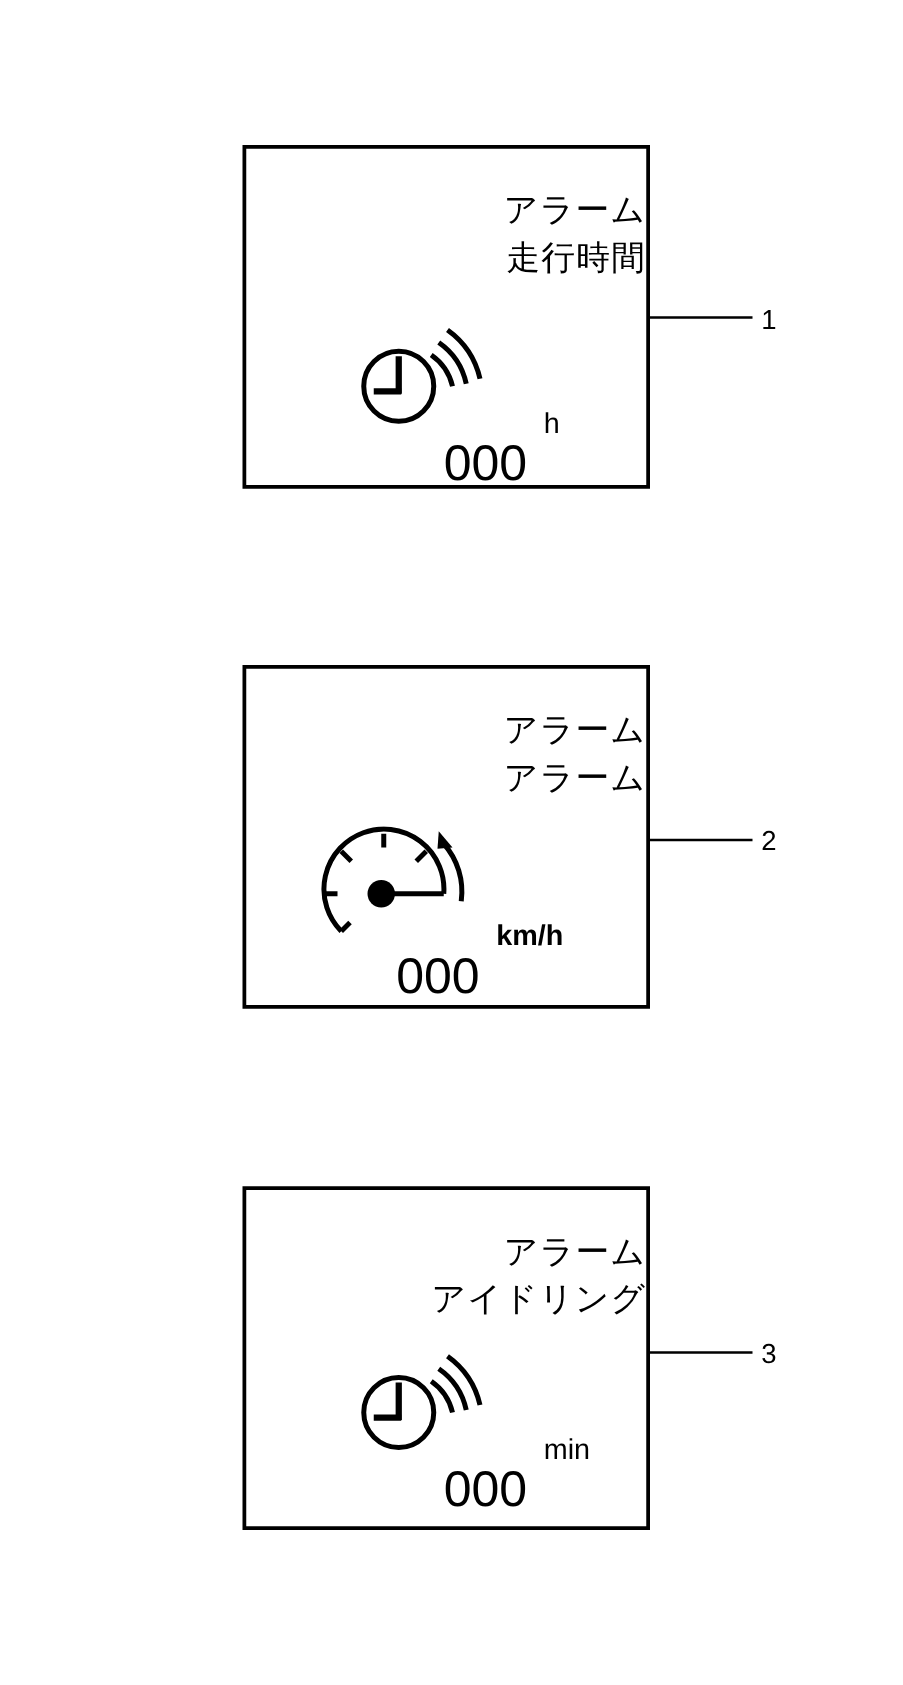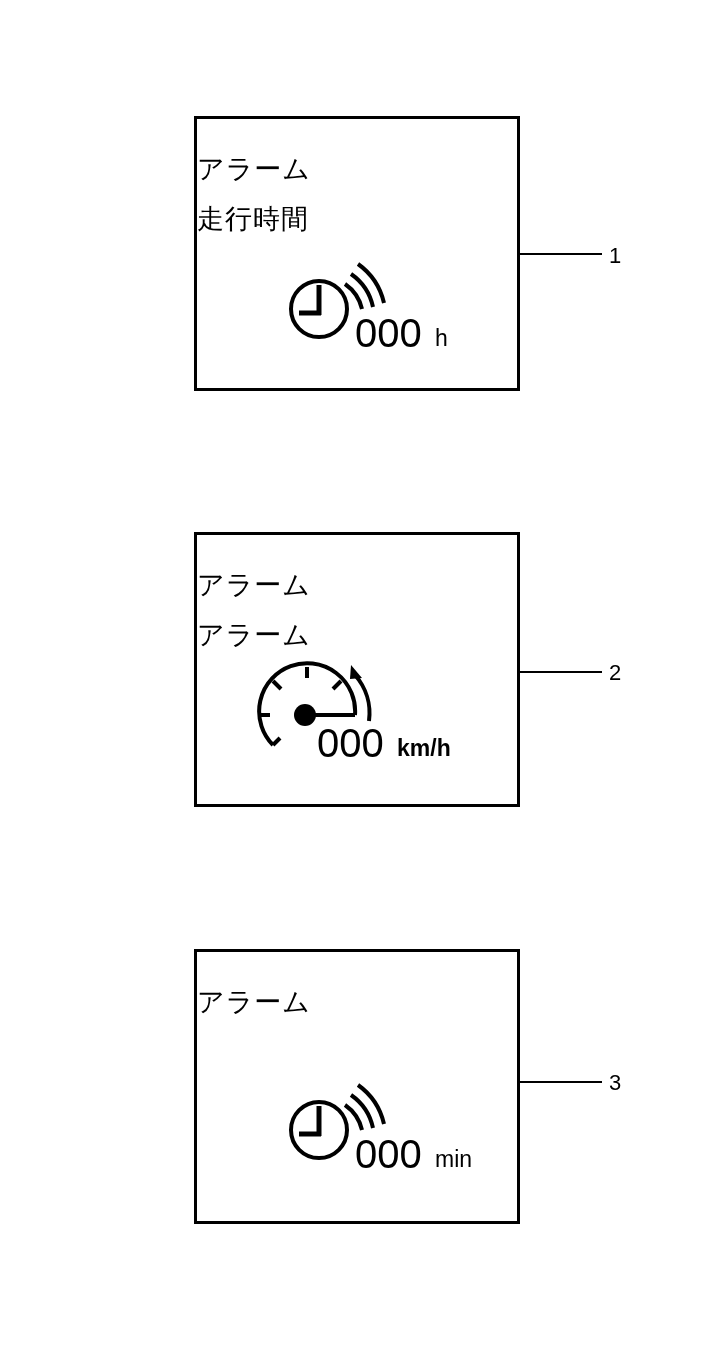--- a/index.html
+++ b/index.html
@@ -1,26 +1,26 @@
 <!DOCTYPE html>
 <html><head>
 <meta charset="utf-8">
 <style>
   html, body { margin: 0; padding: 0; background: #ffffff; }
   body { width: 722px; height: 1348px; position: relative; overflow: hidden;
          font-family: "DejaVu Sans", sans-serif; color: #000; }
   .panel { position: absolute; left: 194px; width: 320px; height: 269px;
            border: 3px solid #000; box-sizing: content-box; }
-  .title { position: absolute; left: 0; right: 0; text-align: left;
+  .title { position: absolute; left: 0; right: 0; text-align: right;
            font-size: 27px; line-height: 36px; letter-spacing: 1px; }
   .t1 { top: 32px; }
-  .t2 { top: 70px; margin-top: 12px; }
+  .t2 { top: 70px; }
   .icon { position: absolute; }
   .value { position: absolute; font-family: "Liberation Sans", sans-serif;
-           font-size: 40px; line-height: 40px; font-weight: 400; }
+           font-size: 40px; line-height: 40px; font-weight: 400; margin-top: 38px; }
   .unit { position: absolute; font-family: "Liberation Sans", sans-serif;
           font-size: 23px; line-height: 23px; }
   .leader { position: absolute; height: 2px; background: #000; left: 518px; width: 84px; }
   .ref { position: absolute; left: 609px; font-family: "Liberation Sans", sans-serif;
          font-size: 22px; line-height: 22px; }
 </style>
 </head>
 <body>
 
 <div class="panel" style="top:116px;">
@@ -56,20 +56,21 @@
     <polygon points="96,4 107,17 95,18" fill="#000"></polygon>
   </svg>
   <div class="value" style="left:120px; top:188px;">000</div>
   <div class="unit" style="left:200px; top:202px;font-weight:bold;">km/h</div>
 </div>
 <div class="leader" style="top:671px;"></div>
 <div class="ref" style="top:662px;">2</div>
 
 <div class="panel" style="top:949px;">
   <div class="title t1">アラーム</div>
+  <div class="title t2">アイドリング</div>
   <svg class="icon" style="left:86px; top:120px;" width="110" height="100" viewBox="0 0 110 100">
     <circle cx="36" cy="58" r="28" fill="none" stroke="#000" stroke-width="4"></circle>
     <line x1="36" y1="34" x2="36" y2="64" stroke="#000" stroke-width="5"></line>
     <line x1="16" y1="62" x2="38" y2="62" stroke="#000" stroke-width="5"></line>
     <path d="M 62 33 A 42 42 0 0 1 79 58" fill="none" stroke="#000" stroke-width="4"></path>
     <path d="M 68 23 A 54 54 0 0 1 90 56" fill="none" stroke="#000" stroke-width="4"></path>
     <path d="M 75 13 A 66 66 0 0 1 101 52" fill="none" stroke="#000" stroke-width="4"></path>
   </svg>
   <div class="value" style="left:158px; top:182px;">000</div>
   <div class="unit" style="left:238px; top:196px;">min</div>

